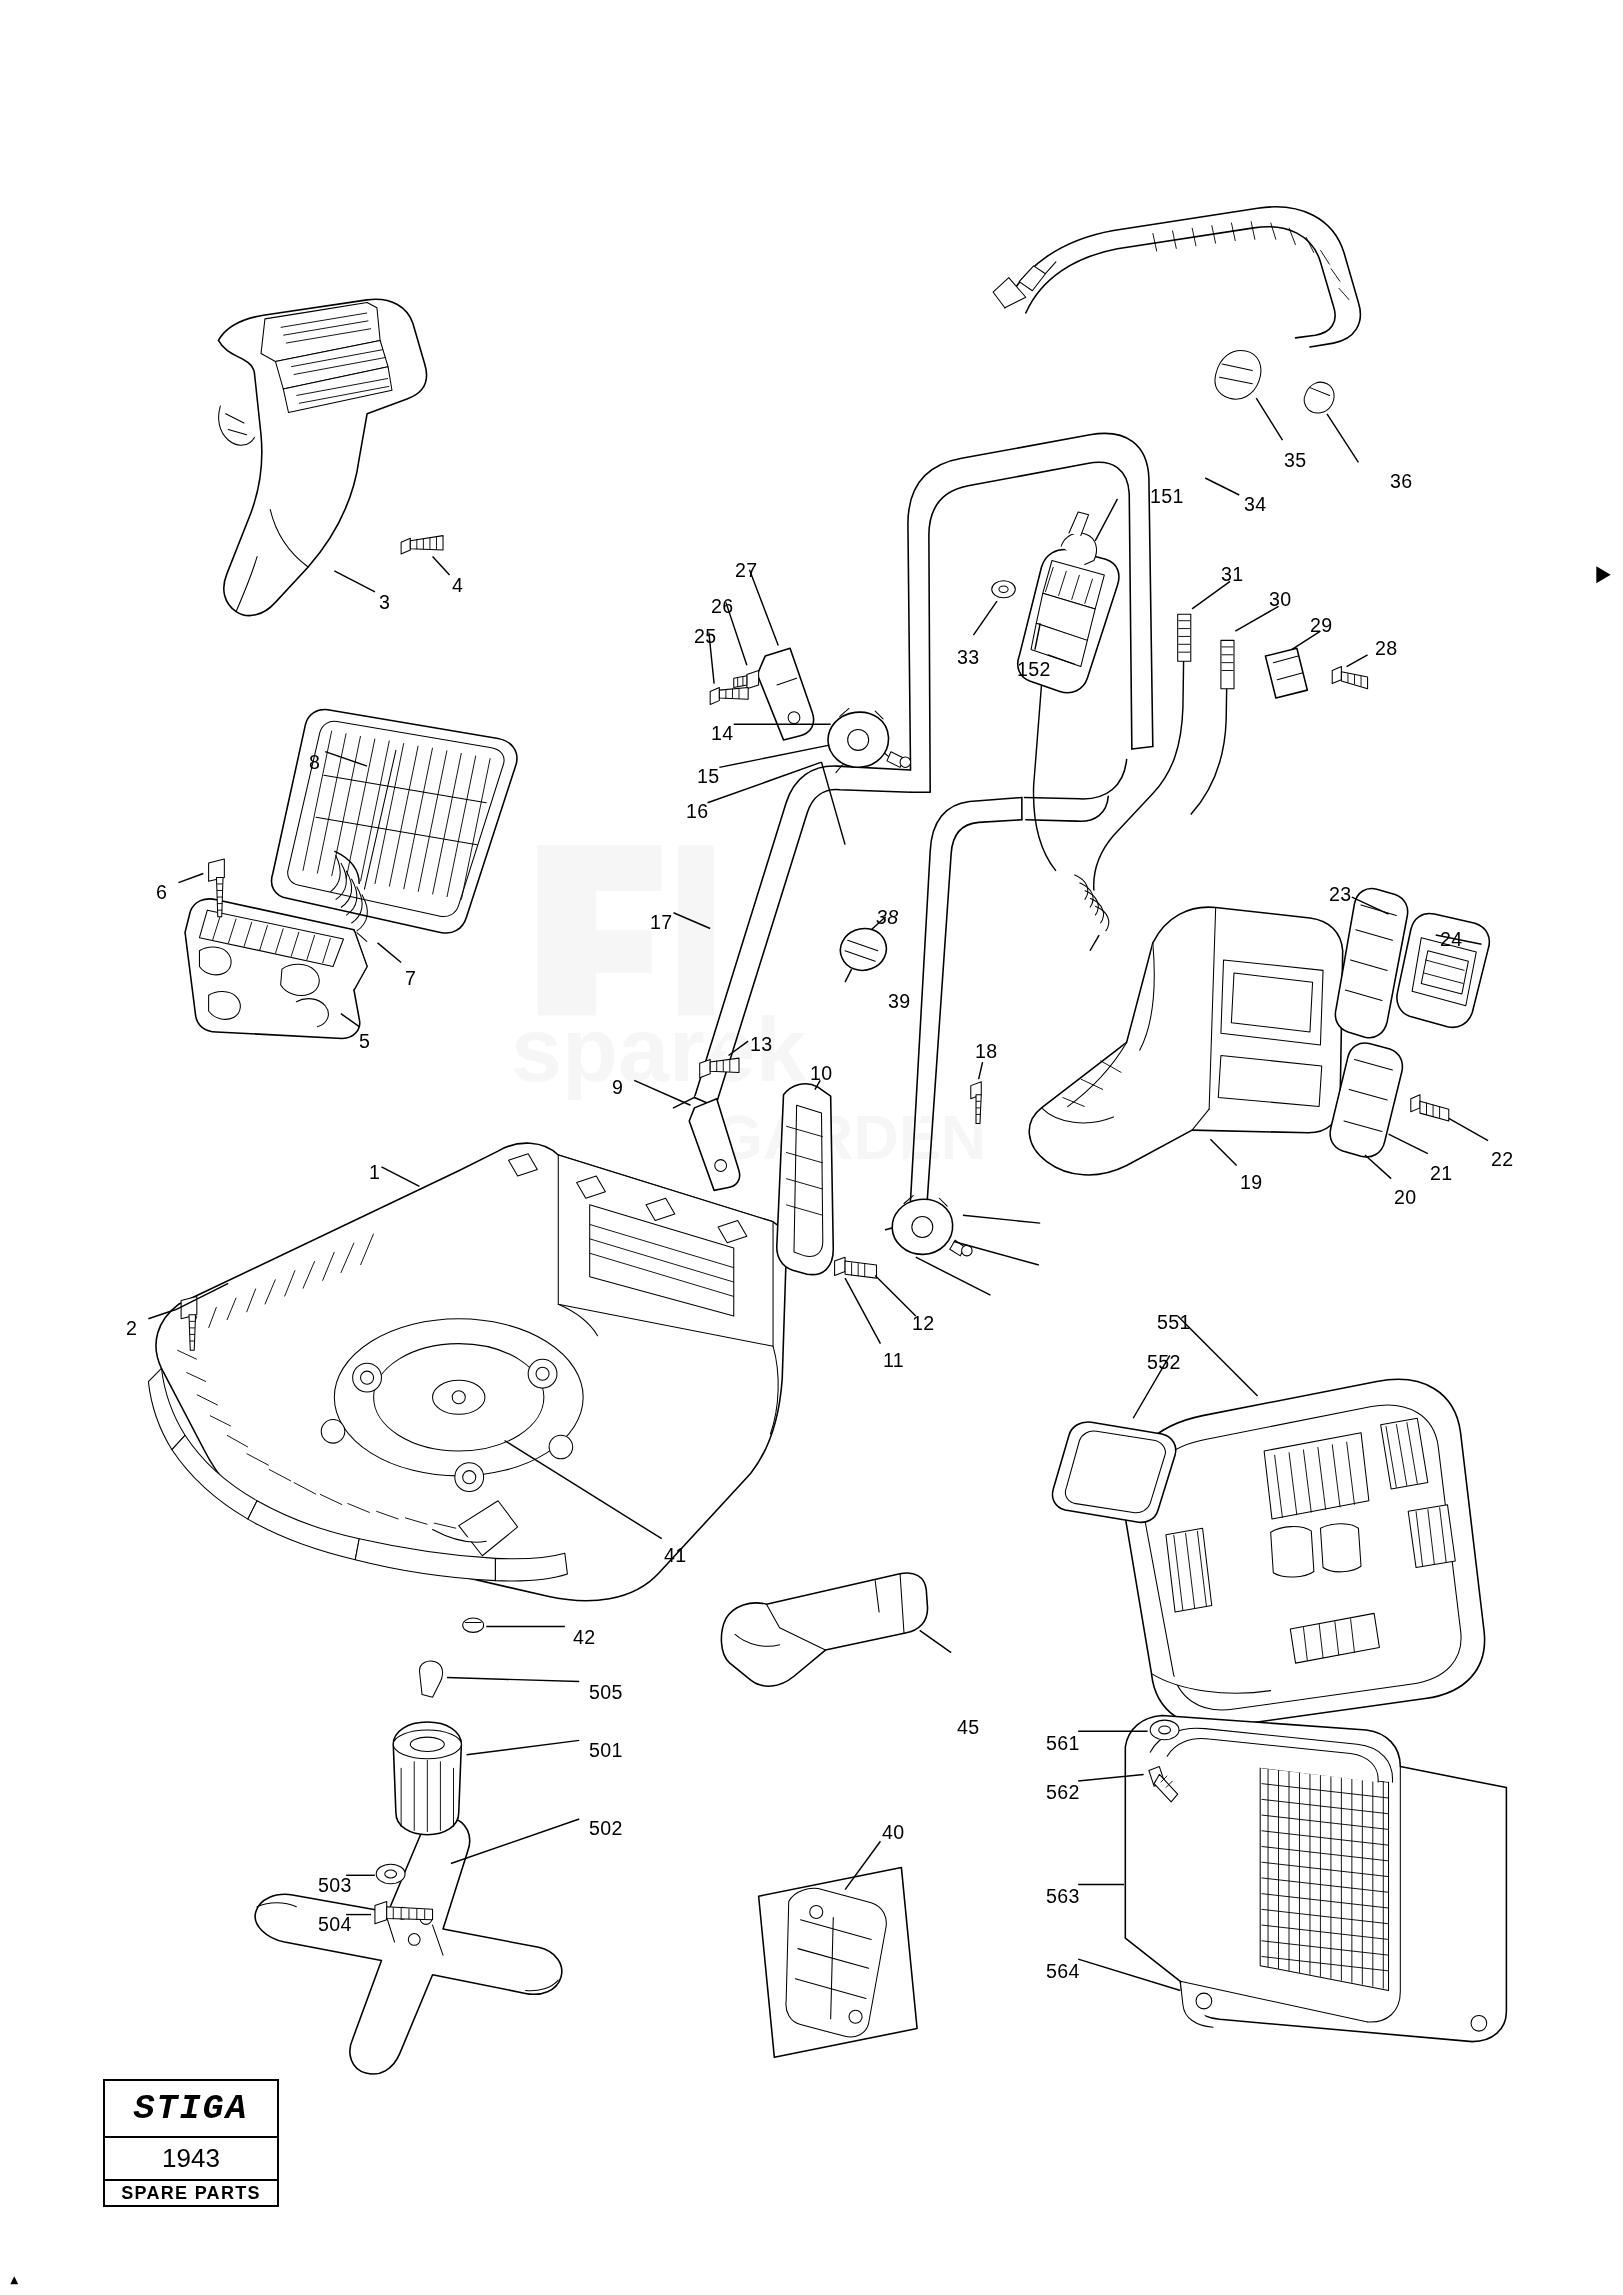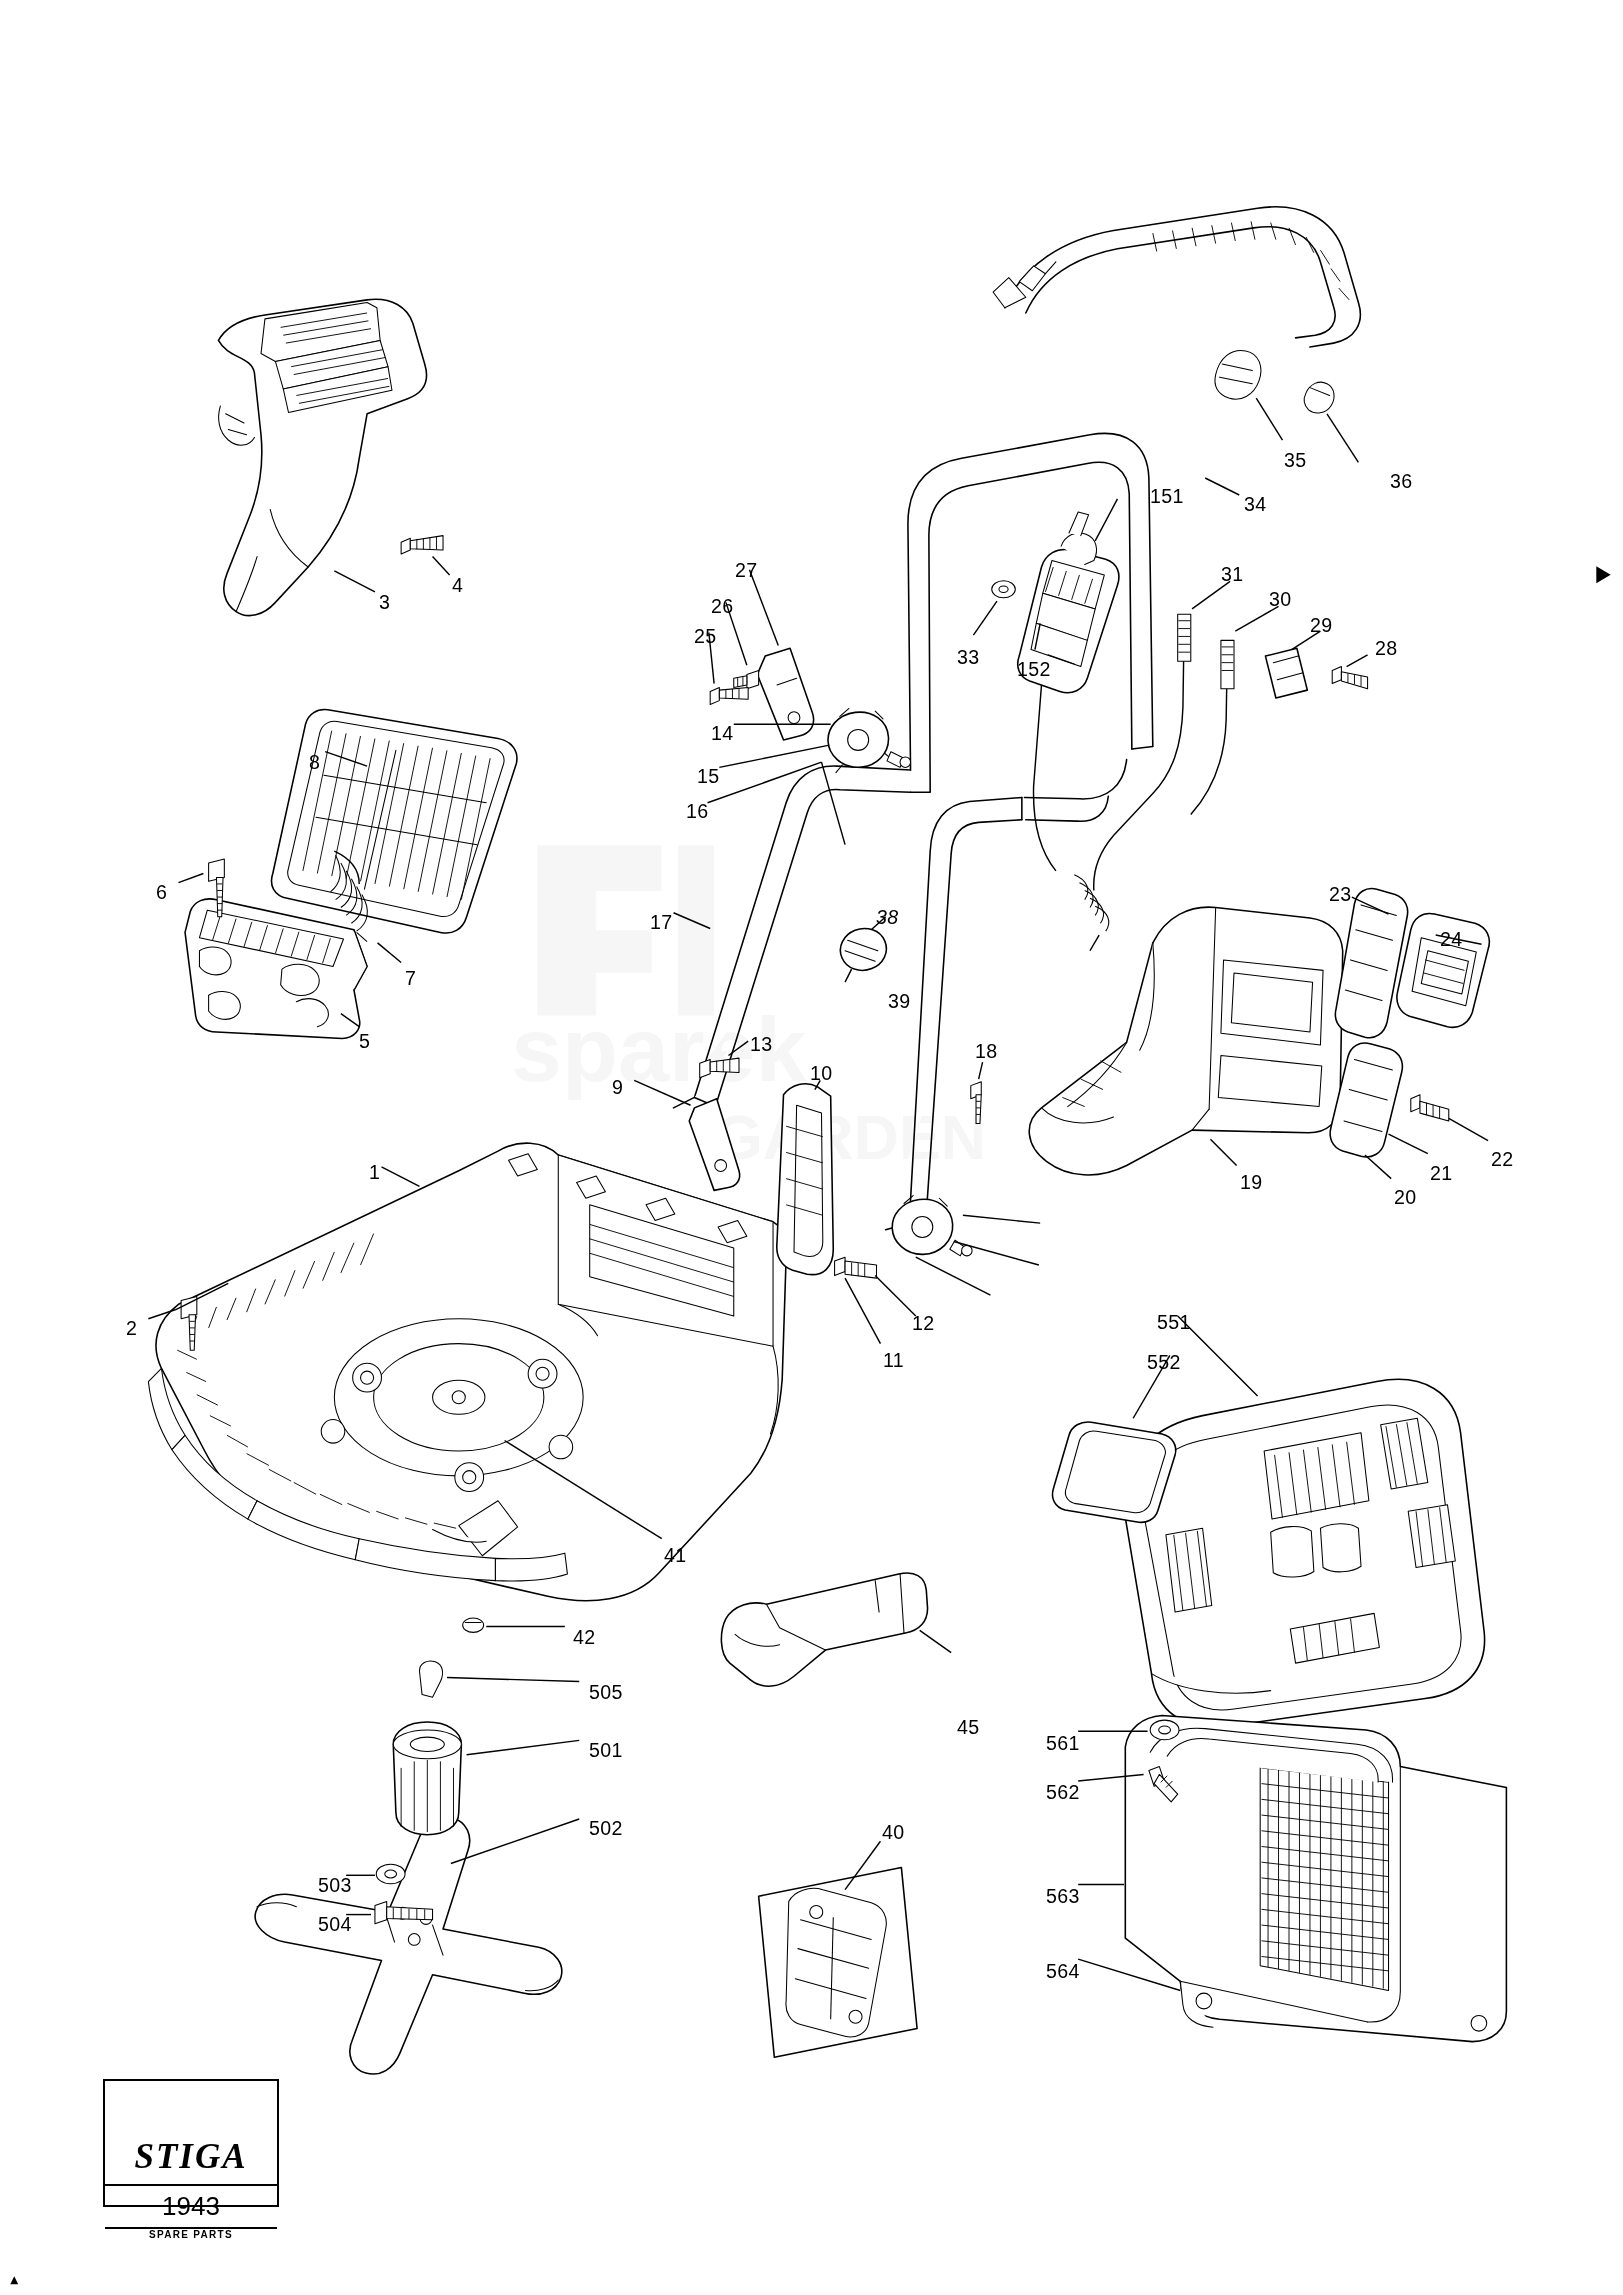--- a/index.html
+++ b/index.html
@@ -66,47 +66,46 @@
     background: #fff;
     box-sizing: border-box;
     display: flex;
     flex-direction: column;
   }
   #logo .brand {
     flex: 0 0 55px;
     display: flex;
     align-items: center;
     justify-content: center;
-    font-family: Liberation Serif, serif;
+    font-family: Liberation Mono, monospace;
     font-weight: bold;
     font-style: italic;
     font-size: 35px;
     letter-spacing: 2px;
     border-bottom: 2.6px solid #000;
     color: #000;
-    margin-top: 48px;
   }
   #logo .num {
     flex: 0 0 41px;
     display: flex;
     align-items: center;
     justify-content: center;
     font-family: "Liberation Sans", sans-serif;
     font-size: 26px;
     font-weight: normal;
     border-bottom: 2.6px solid #000;
     color: #000;
   }
   #logo .sub {
     flex: 1 1 auto;
     display: flex;
     align-items: center;
     justify-content: center;
     font-family: "Liberation Sans", sans-serif;
-    font-size: 10px;
+    font-size: 18px;
     font-weight: bold;
     letter-spacing: 1.3px;
     color: #000;
   }
   .corner-mark {
     position: absolute;
     right: 11.8px;
     top: 565px;
     width: 17px;
     height: 19.6px;

